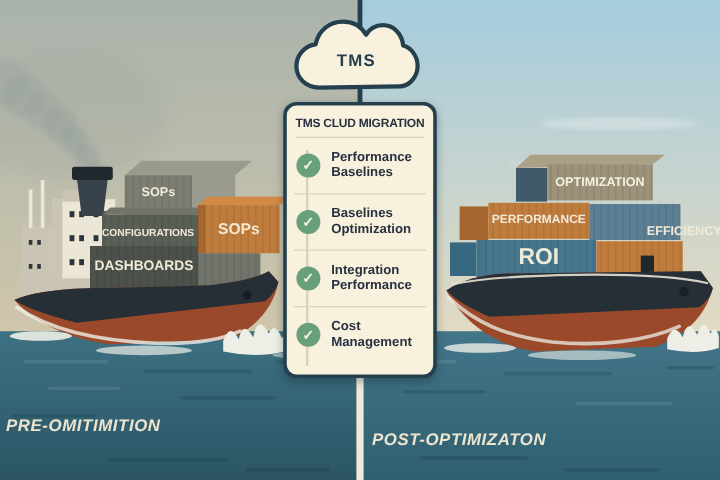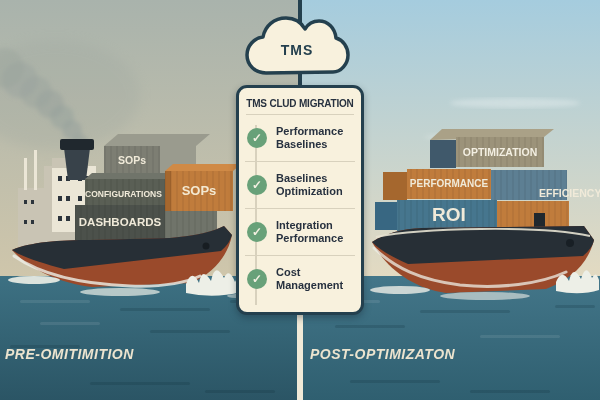--- a/index.html
+++ b/index.html
@@ -255,15 +255,15 @@
 <div class="clabel" style="left:104px;top:154px;width:56px;font-size:10.5px;">SOPs</div>
 <div class="clabel" style="left:85px;top:189px;width:72px;font-size:8.5px;">CONFIGURATIONS</div>
 <div class="clabel" style="left:165px;top:183px;width:68px;font-size:13px;color:#f3e9d2;">SOPs</div>
 <div class="clabel" style="left:75px;top:216px;width:90px;font-size:11.5px;text-align:center;">DASHBOARDS</div>
 <div class="clabel" style="left:456px;top:146px;width:88px;font-size:10.5px;color:#f3efe2;">OPTIMIZATION</div>
 <div class="clabel" style="left:407px;top:178px;width:84px;font-size:10px;">PERFORMANCE</div>
 <div class="clabel" style="left:491px;top:187px;width:52px;font-size:10.5px;margin-left:48px;">EFFICIENCY</div>
 <div class="clabel" style="left:397px;top:204px;width:104px;font-size:19px;">ROI</div>
 
 <div class="caption" style="left:5px;width:290px;">PRE-OMITIMITION</div>
-<div class="caption" style="left:310px;width:285px;">POST-OPTIMIZATON</div>
+<div class="caption" style="left:310px;width:285px;margin-top:12px;">POST-OPTIMIZATON</div>
 
 </div>
 
 </body></html>

